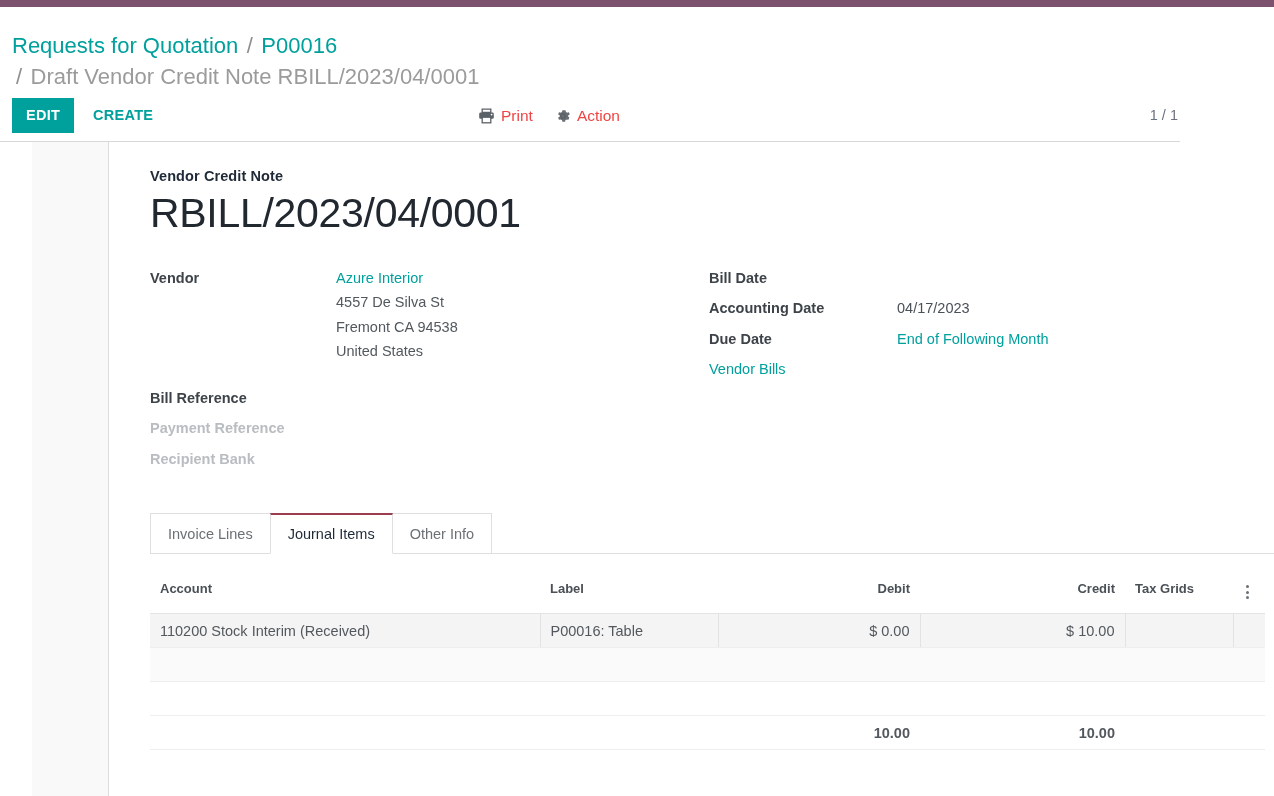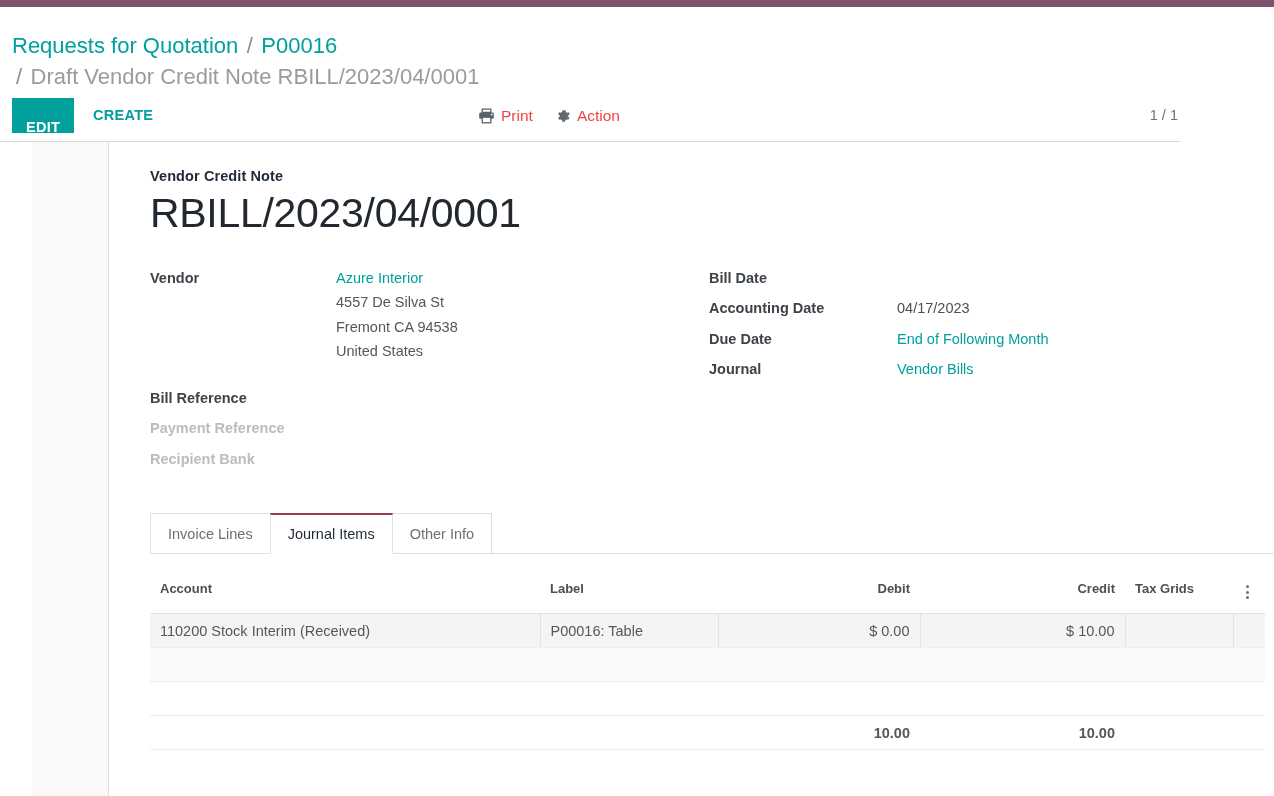--- a/index.html
+++ b/index.html
@@ -52,21 +52,21 @@
     position: relative;
     height: 44px;
     margin-top: 6px;
     border-bottom: 1px solid #d8d8d8;
     width: 1180px;
   }
   #btn-edit {
     position: absolute;
     left: 12px; top: 0;
     height: 35px;
-    padding: 12px 14px;
+    padding: 0 14px;
     background: #00a09d;
     color: #ffffff;
     border: none;
     font-size: 14.5px;
     font-weight: bold;
     letter-spacing: .3px;
     cursor: pointer;
     font-family: inherit;
     line-height: 35px;
   }
@@ -391,21 +391,20 @@
         </div>
         <div class="frow">
           <div class="flabel">Accounting Date</div>
           <div class="fval">04/17/2023</div>
         </div>
         <div class="frow">
           <div class="flabel">Due Date</div>
           <div class="fval link">End of Following Month</div>
         </div>
         <div class="frow">
-          <div class="flabel">Journal</div>
           <div class="fval link">Vendor Bills</div>
         </div>
       </div>
 
     </div>
 
     <div id="notebook">
       <div id="tabs">
         <div class="tab">Invoice Lines</div>
         <div class="tab active">Journal Items</div>

